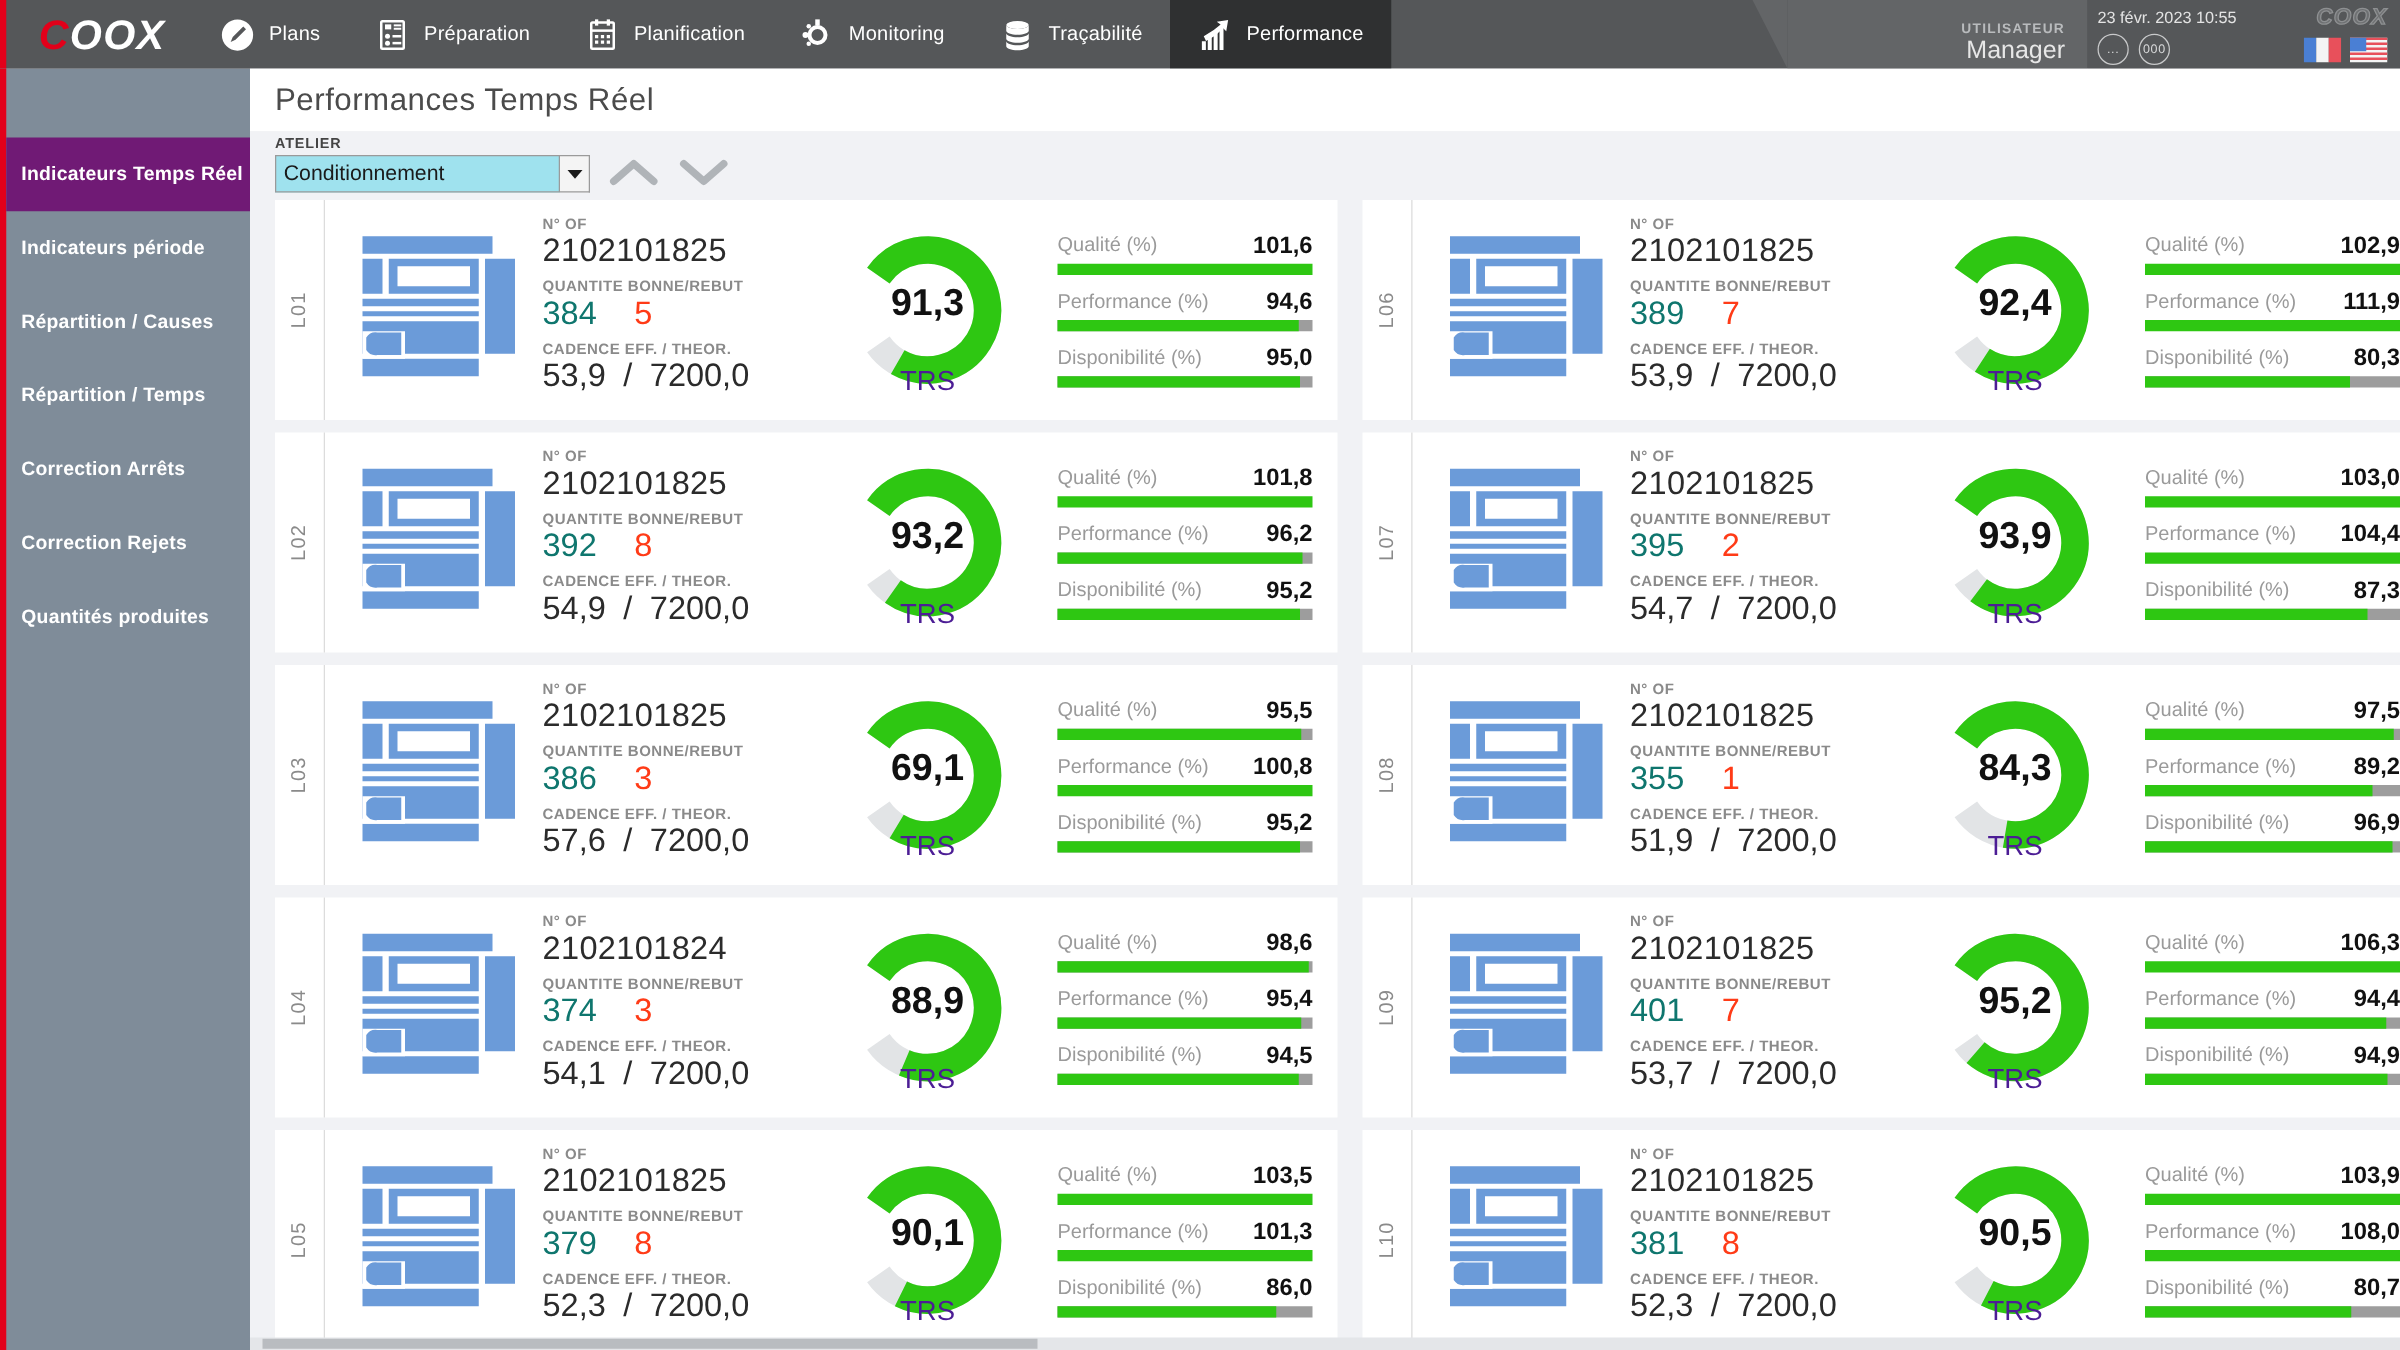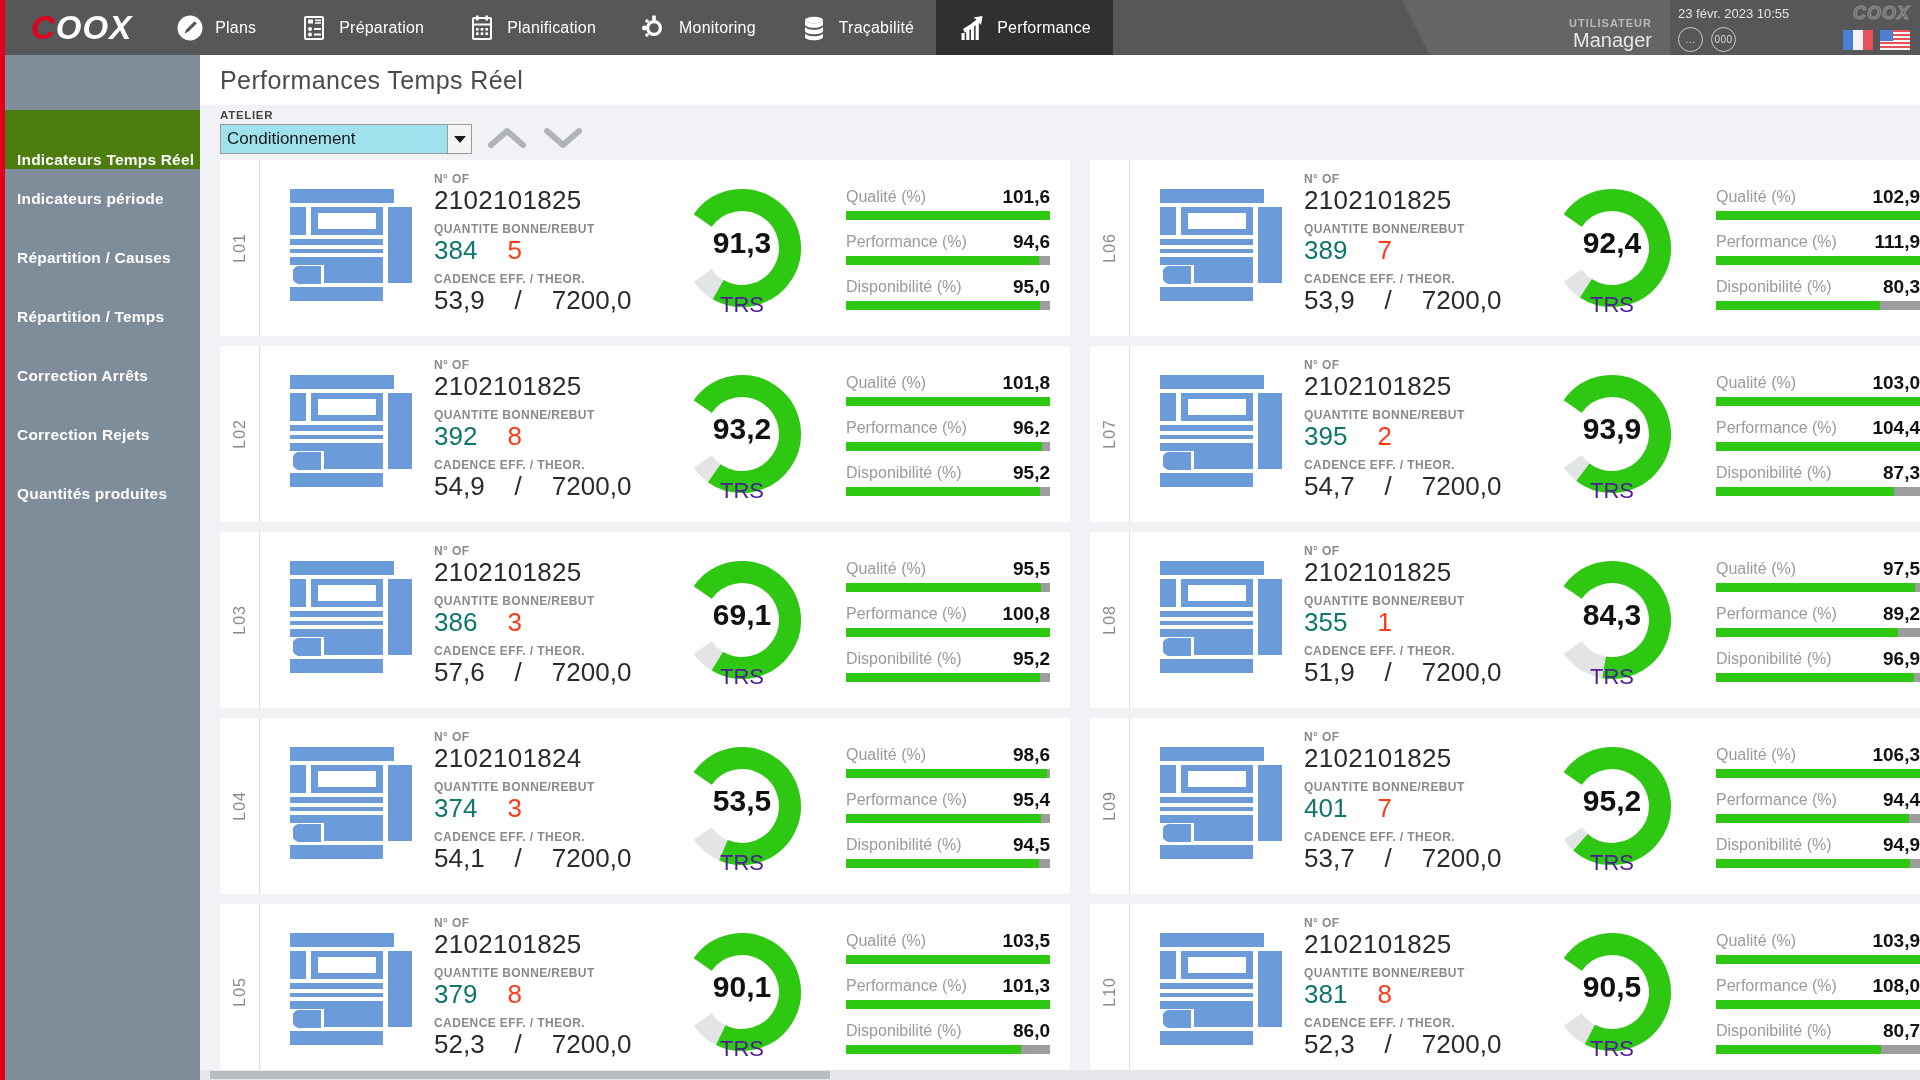--- a/index.html
+++ b/index.html
@@ -97,21 +97,21 @@
     border-left: 5px solid #e2001a;
   }
   #sidebar-top-pad { height: 55px; }
   .side-item {
     height: 59px; display: flex; align-items: center;
     padding-left: 12px;
     color: #ffffff; font-size: 15.5px; font-weight: bold;
     letter-spacing: .2px;
     cursor: pointer;
   }
-  .side-item.active { background: #4d7c0f; align-items: flex-end; }
+  .side-item.active { background: #701a75; }
 
   
   #main {
     position: absolute; left: 200px; top: 55px;
     width: 1720px; height: 1025px;
     background: #f1f2f5;
   }
   #page-title {
     height: 50px; background: #ffffff;
     display: flex; align-items: center;
@@ -182,21 +182,21 @@
   .info-col { width: 232px; flex: 0 0 auto; padding-left: 12px; }
   .info-label {
     font-size: 12px; font-weight: bold; color: #8a8a8a;
     letter-spacing: .4px; line-height: 1.1;
   }
   .info-big { font-size: 26px; color: #2b2b2b; line-height: 1.15; letter-spacing: .3px; }
   .info-pair { display: flex; gap: 30px; font-size: 26px; line-height: 1.15; }
   .qty-good { color: #0f766e; }
   .qty-bad  { color: #ff3b17; }
   .info-block { margin-bottom: 7px; }
-  .cadence-row { display:flex; gap: 30px; font-size: 26px; color:#2b2b2b; line-height:1.15; }
+  .cadence-row { display:flex; gap: 14px; font-size: 26px; color:#2b2b2b; line-height:1.15; }
 
   .gauge-col {
     width: 160px; flex: 0 0 auto;
     display:flex; flex-direction: column; align-items:center; justify-content:center;
     position: relative;
   }
   .gauge-wrap { position: relative; width: 140px; height: 132px; }
   .gauge-wrap svg { display:block; }
   .gauge-val {
     position:absolute; left:0; right:0; top: 44px;
@@ -986,21 +986,21 @@
           </div>
         </div>
       </div>
 
       <div class="gauge-col">
         <div class="gauge-wrap">
           <svg viewBox="0 0 140 132" width="140" height="132" xmlns="http://www.w3.org/2000/svg">
                 <path d="M 30.68 38.47 A 48 48 0 1 1 30.68 93.53" fill="none" stroke="#e2e4e6" stroke-width="22" stroke-linecap="butt"></path>
                 <path d="M 30.68 38.47 A 48 48 0 1 1 51.39 110.25" fill="none" stroke="#2ec712" stroke-width="22" stroke-linecap="butt"></path>
               </svg>
-          <div class="gauge-val">53,5</div>
+          <div class="gauge-val">88,9</div>
           <div class="gauge-trs">TRS</div>
         </div>
       </div>
 
       <div class="bars-col">
 
           <div class="bar-group">
             <div class="bar-head">
               <span class="bar-name">Qualité (%)</span>
               <span class="bar-value">98,6</span>

